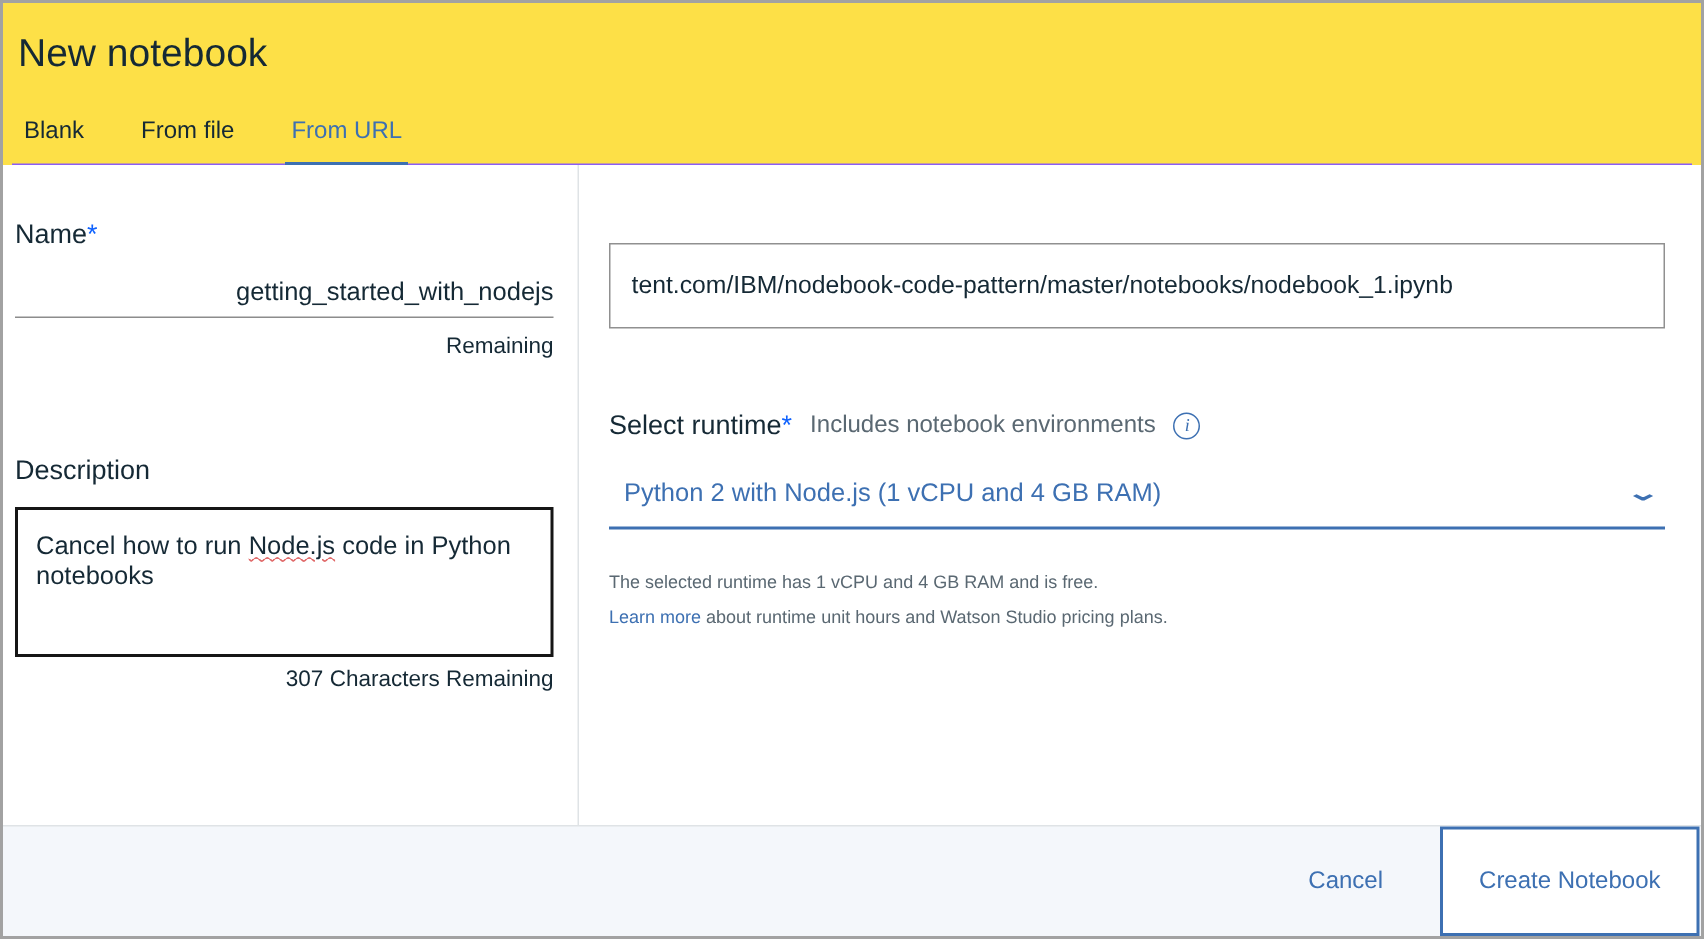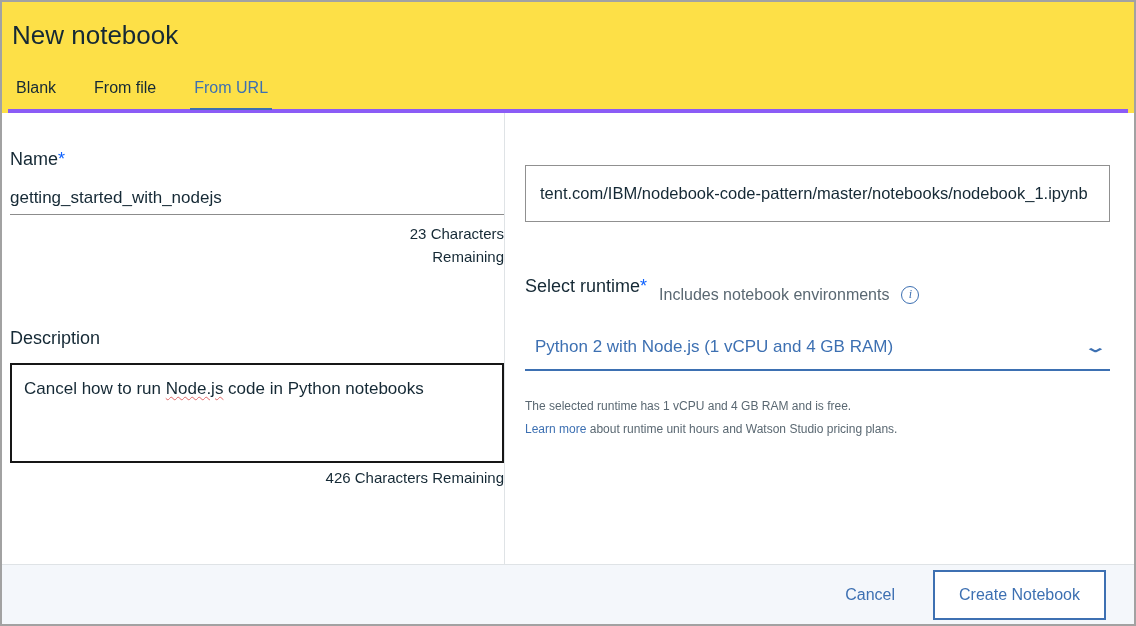--- a/index.html
+++ b/index.html
@@ -6,38 +6,39 @@
   body { background: #fff; }
   .modal {
     width: 1136px; height: 626px;
     border: 2px solid #a2a2a2;
     background: #fde047;
     display: flex; flex-direction: column;
   }
   
   .header { padding: 16px 6px 0 6px; }
   .title { font-size: 26px; font-weight: 400; color: #152935; padding: 2px 0 18px 4px; }
-  .tabs { display: flex; gap: 30px; padding-left: 4px; border-bottom: 4px solid #8b5cf6; }
+  .tabs { display: flex; gap: 30px; padding-left: 4px; border-bottom: 1px solid #8b5cf6; }
   .tab { padding: 10px 4px 12px 4px; font-size: 16px; color: #152935; cursor: pointer; position: relative; }
   .tab.active { color: #3d70b2; }
   .tab.active::after {
     content: ""; position: absolute; left: 0; right: 0; bottom: -1px;
     height: 2px; background: #3d70b2;
   }
   
   .body { flex: 1; background: #fff; display: flex; }
   .col { padding: 36px 20px 20px 8px; }
-  .col-left { width: 503px; border-right: 1px solid #dfe3e6; padding-left: 8px; padding-right: 0; }
+  .col-left { width: 384px; border-right: 1px solid #dfe3e6; padding-left: 8px; padding-right: 16px; }
   .col-right { flex: 1; padding-left: 20px; padding-right: 24px; }
   .field-label { font-size: 18px; color: #152935; margin-bottom: 14px; }
   .req { color: #0f62fe; }
   .underline-input {
     width: 100%; border: none; border-bottom: 1px solid #8c8c8c;
     font-size: 17px; padding: 4px 0 6px 0; outline: none; color: #152935;
     background: transparent;
+    text-align: right;
   }
   .helper-right { text-align: right; font-size: 15px; color: #152935; margin-top: 8px; line-height: 1.5; }
   .spacer { height: 60px; }
   .textarea-box {
     width: 100%; height: 100px; border: 2px solid #161616;
     padding: 14px 12px; font-size: 17px; color: #152935; resize: none; outline: none;
     font-family: inherit;
   }
   .desc-counter { text-align: right; font-size: 15px; color: #152935; margin-top: 6px; }
   .url-input {
@@ -57,23 +58,23 @@
     display: flex; align-items: center; justify-content: space-between;
     border-bottom: 2px solid #3d70b2; padding: 0 6px 10px 10px; cursor: pointer;
   }
   .select-value { font-size: 17px; color: #3d70b2; }
   .chevron { color: #3d70b2; font-size: 20px; font-weight: bold; transform: scaleX(1.4) scaleY(0.7); }
   .runtime-desc { margin-top: 24px; font-size: 12px; color: #5a6872; line-height: 1.9; }
   .link { color: #3d70b2; cursor: pointer; }
   .squiggle { text-decoration: underline wavy #e06666; text-decoration-thickness: 1px; text-underline-offset: 2px; }
   
   .footer {
-    height: 60px; border-top: 1px solid #dfe3e6; background: #f4f7fb;
-    display: flex; align-items: center; justify-content: flex-end; gap: 30px;
-    padding-right: 28px;
+    height: 74px; border-top: 1px solid #dfe3e6; background: #f4f7fb;
+    display: flex; justify-content: flex-end; gap: 30px;
+    padding-right: 1px;
   }
   .btn-cancel { color: #3d70b2; font-size: 16px; cursor: pointer; background: none; border: none; padding: 10px 8px; }
   .btn-primary {
     color: #3d70b2; font-size: 16px; cursor: pointer; background: #fff;
     border: 2px solid #3d70b2; padding: 14px 24px;
   }
 </style>
 </head>
 <body>
 
@@ -89,39 +90,38 @@
   </div>
 
   <div class="body">
 
     <div class="col col-left">
       <div class="field-label">
         <span>Name</span><span class="req">*</span>
       </div>
       <input class="underline-input" value="getting_started_with_nodejs" style="">
       <div class="helper-right">
-        <div>23 Characters</div>
         <div>Remaining</div>
       </div>
 
       <div class="spacer"></div>
 
       <div class="field-label">Description</div>
       <div class="textarea-box" contenteditable="true" style="">
         <span>Cancel how to run </span><span class="squiggle">Node.js</span><span> code in Python notebooks</span>
       </div>
-      <div class="desc-counter">426 Characters Remaining</div>
+      <div class="desc-counter">307 Characters Remaining</div>
     </div>
 
     <div class="col col-right">
       <input class="url-input" value="tent.com/IBM/nodebook-code-pattern/master/notebooks/nodebook_1.ipynb" style="">
 
       <div class="runtime-row">
         <div class="runtime-label-row">
-          <span class="field-label" style="margin-bottom:16px">
+          <span class="field-label" style="margin-bottom:0">
             <span>Select runtime</span><span class="req">*</span>
           </span>
           <span class="runtime-hint">Includes notebook environments</span>
           <span class="info-icon">i</span>
         </div>
         <div class="select-row">
           <span class="select-value">Python 2 with Node.js (1 vCPU and 4 GB RAM)</span>
           <span class="chevron">⌄</span>
         </div>
         <div class="runtime-desc">

